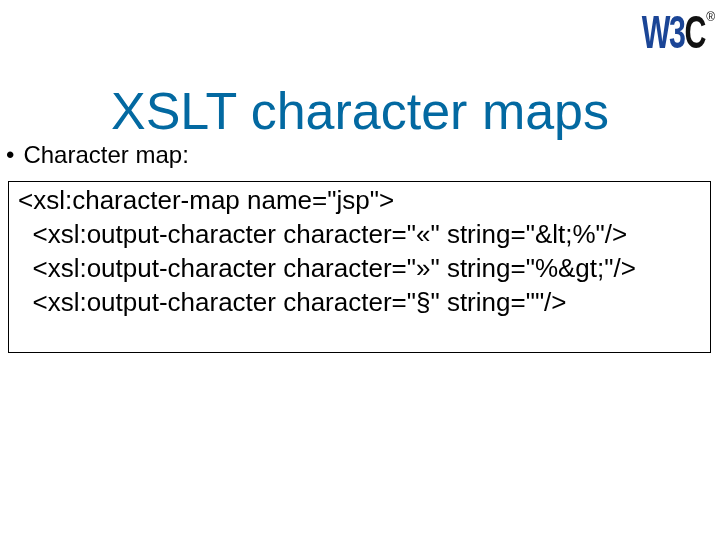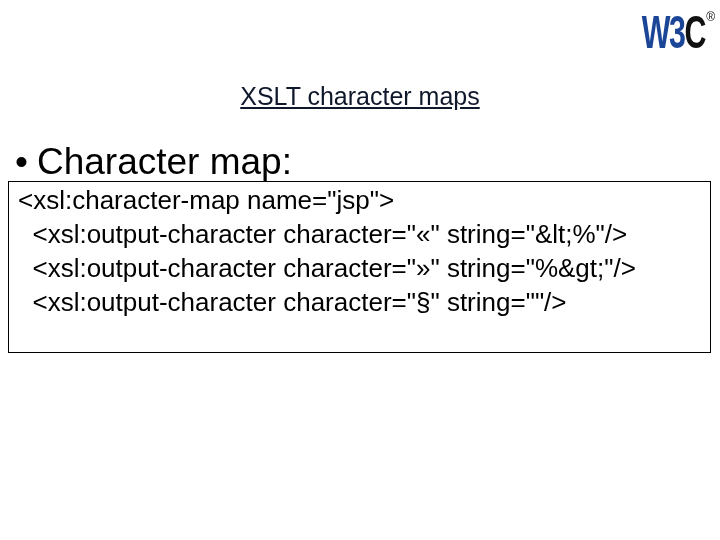--- a/index.html
+++ b/index.html
@@ -44,33 +44,32 @@
     color: #111111;
   }
 
   
   .title {
     position: absolute;
     top: 82px;
     left: 0;
     width: 720px;
     text-align: center;
-    font-size: 25px;
+    font-size: 52px;
     line-height: 1.15;
-    color: #0f172a;
+    color: #0369a1;
     white-space: nowrap;
-    text-decoration: underline;
   }
 
   
   .bullet-row {
     position: absolute;
     top: 141px;
-    left: 15px;
-    font-size: 37px;
+    left: 6px;
+    font-size: 24px;
     line-height: 1.15;
     white-space: nowrap;
   }
   .bullet-marker {
     display: inline-block;
     margin-right: 9px;
   }
 
   
   .code-box {

